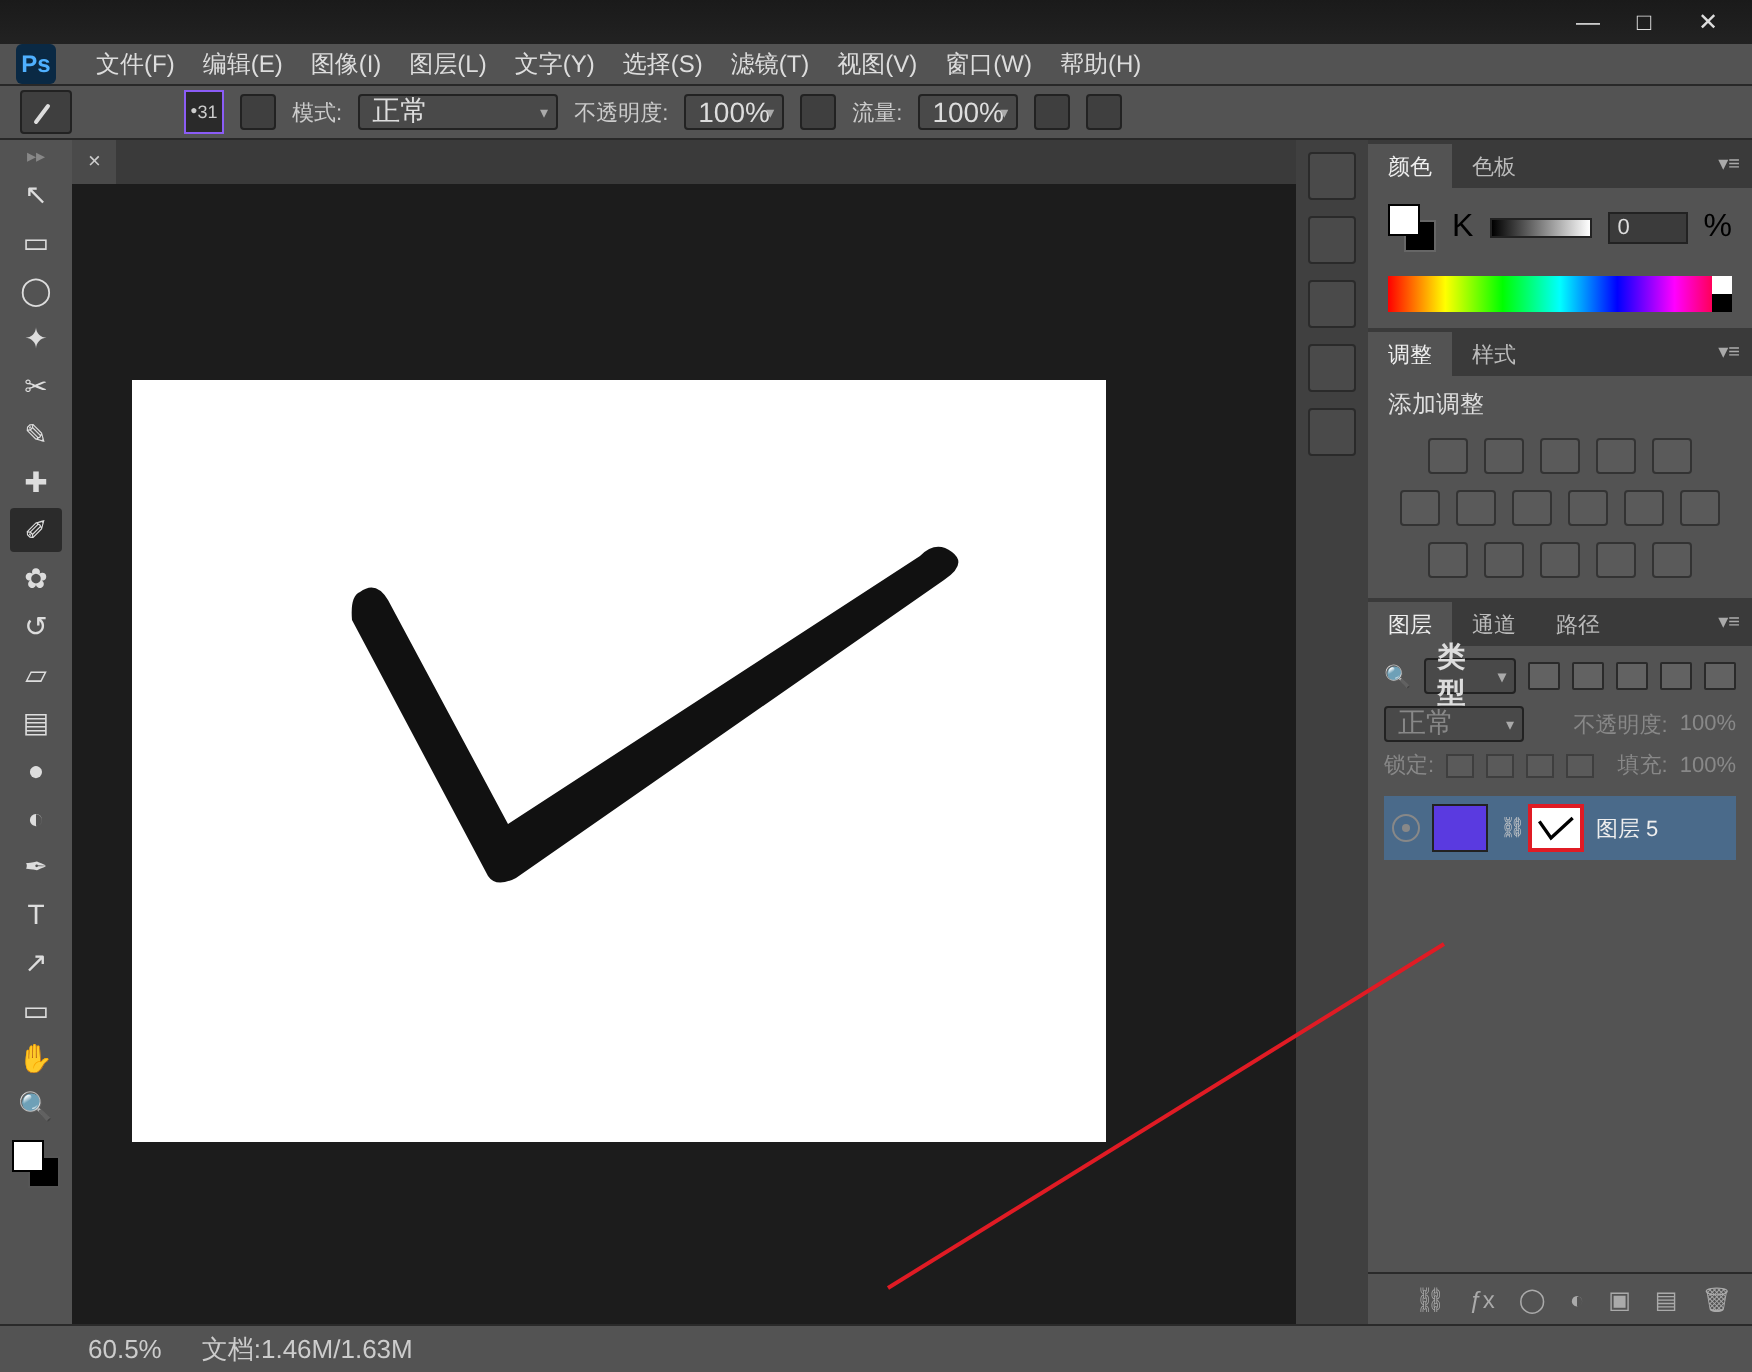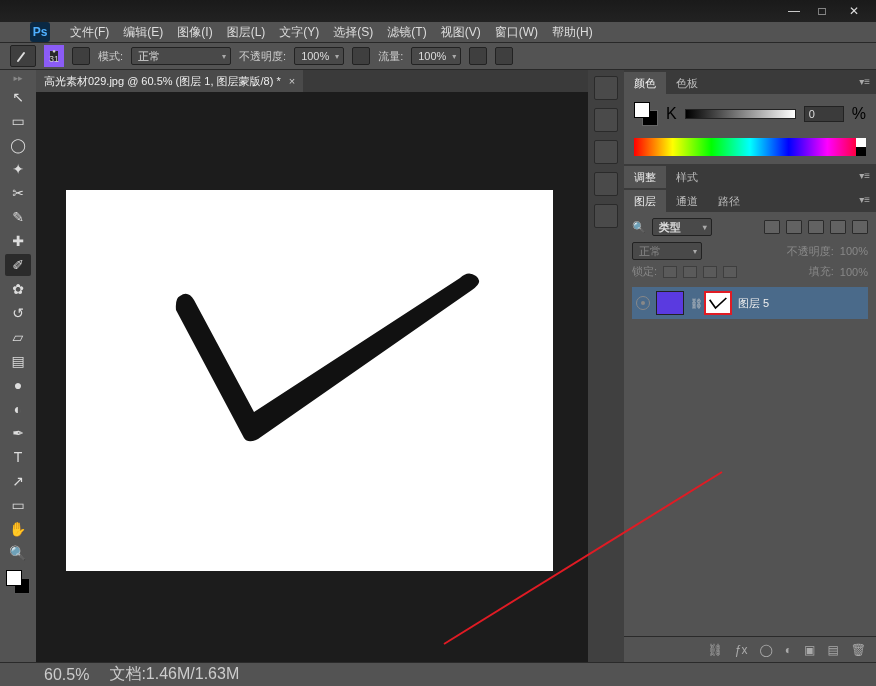--- a/index.html
+++ b/index.html
@@ -1,45 +1,45 @@
 <!DOCTYPE html>
 <html><head>
 <meta charset="utf-8">
 <style>
   * { margin: 0; padding: 0; box-sizing: border-box; font-family: "Microsoft YaHei", sans-serif; }
   body { width: 876px; height: 686px; background: #535353; overflow: hidden; position: relative; }
   .titlebar { height: 22px; background: linear-gradient(#1a1a1a,#222); display: flex; align-items: center; justify-content: flex-end; padding-right: 4px; }
   .win-btn { width: 28px; height: 18px; color: #ddd; display: flex; align-items: center; justify-content: center; font-size: 12px; }
   .win-btn.close { width: 36px; }
   .menubar { height: 20px; background: #535353; display: flex; align-items: center; gap: 14px; padding-left: 8px; color: #ddd; font-size: 12px; }
-  .ps-logo { width: 20px; height: 20px; background: #0a2944; color: #4fb0ff; font-weight: bold; font-size: 12px; display: flex; align-items: center; justify-content: center; border-radius: 3px; margin-right: 6px; margin-left: 22px; }
+  .ps-logo { width: 20px; height: 20px; background: #0a2944; color: #4fb0ff; font-weight: bold; font-size: 12px; display: flex; align-items: center; justify-content: center; border-radius: 3px; margin-right: 6px; }
   .menu-item { white-space: nowrap; }
   .optionsbar { height: 28px; background: #535353; border-top: 1px solid #282828; border-bottom: 1px solid #282828; display: flex; align-items: center; gap: 8px; padding-left: 10px; color: #ccc; font-size: 11px; }
   .brush-picker { width: 26px; height: 22px; background: #3f3f3f; border: 1px solid #222; display: flex; align-items: center; justify-content: center; border-radius: 2px; }
-  .brush-size { width: 20px; height: 22px; background: #2a2a2a; border: 6px solid #8b5cf6; color: #ccc; font-size: 9px; display: flex; flex-direction: column; align-items: center; justify-content: center; }
-  .dropdown { background: #494949; border: 1px solid #222; color: #ddd; height: 18px; display: flex; align-items: center; padding: 0 16px 0 6px; position: relative; font-size: 11px; border-radius: 2px; }
+  .brush-size { width: 20px; height: 22px; background: #2a2a2a; border: 1px solid #8b5cf6; color: #ccc; font-size: 9px; display: flex; flex-direction: row; align-items: center; justify-content: center; margin-left: 48px; }
+  .dropdown { background: #494949; border: 1px solid #222; color: #ddd; height: 18px; display: flex; align-items: center; padding: 0 16px 0 6px; position: relative; font-size: 14px; border-radius: 2px; }
   .dropdown::after { content: "▾"; position: absolute; right: 4px; font-size: 8px; color: #aaa; }
   .opt-icon { width: 18px; height: 18px; background: #3f3f3f; border: 1px solid #222; border-radius: 2px; }
   .work { display: flex; height: calc(100% - 70px - 24px); }
   .tools-col { width: 36px; background: #535353; display: flex; flex-direction: column; padding-top: 2px; align-items: center; gap: 2px; }
   .tool { width: 26px; height: 22px; display: flex; align-items: center; justify-content: center; color: #ddd; font-size: 14px; position: relative; border-radius: 2px; }
   .tool.active { background: #2b2b2b; }
   .swatches { width: 24px; height: 24px; position: relative; margin-top: 4px; }
   .swatch-fg { width: 16px; height: 16px; background: #fff; border: 1px solid #000; position: absolute; top: 0; left: 0; }
   .swatch-bg { width: 16px; height: 16px; background: #000; border: 1px solid #555; position: absolute; bottom: 0; right: 0; }
   .canvas-col { flex: 1; display: flex; flex-direction: column; background: #1c1c1c; }
   .doctab { height: 22px; background: #3a3a3a; display: flex; align-items: center; }
   .tab { height: 22px; background: #4a4a4a; display: flex; align-items: center; padding: 0 8px; color: #eee; font-size: 11px; gap: 8px; }
   .tab .x { font-size: 11px; color: #ccc; }
   .canvas-area { flex: 1; position: relative; display: flex; align-items: flex-start; justify-content: flex-start; }
   .artboard { position: absolute; left: 30px; top: 98px; width: 487px; height: 381px; background: #fff; }
   .artboard svg { width: 100%; height: 100%; }
   .dock-col { width: 36px; background: #404040; display: flex; flex-direction: column; align-items: center; gap: 8px; padding-top: 6px; }
   .dock-icon { width: 24px; height: 24px; background: #4a4a4a; border: 1px solid #2a2a2a; border-radius: 2px; }
-  .panels-col { width: 252px; background: #737373; display: flex; flex-direction: column; }
+  .panels-col { width: 192px; background: #737373; display: flex; flex-direction: column; }
   .panel { background: #535353; }
   .ptabs { height: 24px; background: #3a3a3a; display: flex; align-items: flex-end; position: relative; }
   .ptab { height: 22px; padding: 0 10px; color: #bbb; font-size: 11px; display: flex; align-items: center; }
   .ptab.active { background: #535353; color: #eee; }
   .ptabs .menu-caret { position: absolute; right: 6px; top: 6px; color: #aaa; font-size: 10px; }
   .color-body { padding: 8px 10px; display: flex; align-items: center; gap: 8px; }
   .fgbg-mini { width: 24px; height: 24px; position: relative; }
   .fgbg-mini .fg { width: 16px; height: 16px; background: #fff; border: 1px solid #000; position: absolute; top: 0; left: 0; }
   .fgbg-mini .bg { width: 16px; height: 16px; background: #000; border: 1px solid #666; position: absolute; bottom: 0; right: 0; }
   .slider { flex: 1; height: 10px; background: linear-gradient(90deg,#000,#fff); position: relative; border: 1px solid #222; }
@@ -67,21 +67,21 @@
   .eye { width: 14px; height: 14px; border-radius: 50%; border: 1px solid #888; position: relative; }
   .eye::after { content:""; width:4px; height:4px; background:#888; border-radius:50%; position:absolute; top:4px; left:4px; }
   .thumb { width: 28px; height: 24px; border: 1px solid #222; }
   .thumb.purple { background: #5a3ae0; }
   .thumb.mask { background: #fff; border: 2px solid #e01b24; box-sizing: border-box; position: relative; }
   .thumb.mask svg { width:100%; height:100%; }
   .thumb.green { background: linear-gradient(135deg,#2a6f1e,#7ab83a); }
   .link-icon { width: 8px; height: 12px; color: #ccc; font-size: 10px; display: flex; align-items: center; }
   .layer-name { color: #eee; font-size: 11px; }
   .layer-foot { height: 26px; border-top: 1px solid #2a2a2a; display: flex; align-items: center; justify-content: flex-end; gap: 12px; padding: 0 10px; color: #aaa; font-size: 12px; margin-top: auto; }
-  .statusbar { height: 24px; background: #535353; border-top: 1px solid #2a2a2a; display: flex; align-items: center; gap: 20px; padding-left: 44px; color: #ccc; font-size: 16px; }
+  .statusbar { height: 24px; background: #535353; border-top: 1px solid #2a2a2a; display: flex; align-items: center; gap: 20px; padding-left: 44px; color: #ccc; font-size: 13px; }
   
   .callout { position: absolute; pointer-events: none; left:0; top:0; width:876px; height:686px; }
 </style>
 </head>
 <body>
 
 <div class="titlebar">
   <div class="win-btn">—</div>
   <div class="win-btn">□</div>
   <div class="win-btn close">✕</div>
@@ -149,21 +149,20 @@
     <div class="tool">🔍</div>
     <div class="swatches">
       <div class="swatch-bg"></div>
       <div class="swatch-fg"></div>
     </div>
   </div>
 
   <div class="canvas-col">
     <div class="doctab">
       <div class="tab">
-        <span>高光素材029.jpg @ 60.5% (图层 1, 图层蒙版/8) *</span>
         <span class="x">×</span>
       </div>
     </div>
     <div class="canvas-area">
       <div class="artboard">
         <svg viewBox="0 0 487 381">
           <path d="M114 106 Q109 108 110 120 L178 248 Q182 254 192 249 L406 100 Q418 92 410 86 Q402 80 394 88 L188 222 L128 110 Q122 100 114 106 Z" fill="#111"></path>
         </svg>
       </div>
     </div>
@@ -196,20 +195,45 @@
         <span>%</span>
       </div>
       <div class="spectrum"></div>
     </div>
 
     <div class="panel">
       <div class="ptabs">
         <div class="ptab active">调整</div>
         <div class="ptab">样式</div>
         <div class="menu-caret">▾≡</div>
+      </div>
+      <div class="adj-body">
+        <div>添加调整</div>
+        <div class="adj-row">
+          <div class="adj-icon"></div>
+          <div class="adj-icon"></div>
+          <div class="adj-icon"></div>
+          <div class="adj-icon"></div>
+          <div class="adj-icon"></div>
+        </div>
+        <div class="adj-row">
+          <div class="adj-icon"></div>
+          <div class="adj-icon"></div>
+          <div class="adj-icon"></div>
+          <div class="adj-icon"></div>
+          <div class="adj-icon"></div>
+          <div class="adj-icon"></div>
+        </div>
+        <div class="adj-row">
+          <div class="adj-icon"></div>
+          <div class="adj-icon"></div>
+          <div class="adj-icon"></div>
+          <div class="adj-icon"></div>
+          <div class="adj-icon"></div>
+        </div>
       </div>
     </div>
 
     <div class="panel" style="flex:1;display:flex;flex-direction:column">
       <div class="ptabs">
         <div class="ptab active">图层</div>
         <div class="ptab">通道</div>
         <div class="ptab">路径</div>
         <div class="menu-caret">▾≡</div>
       </div>

